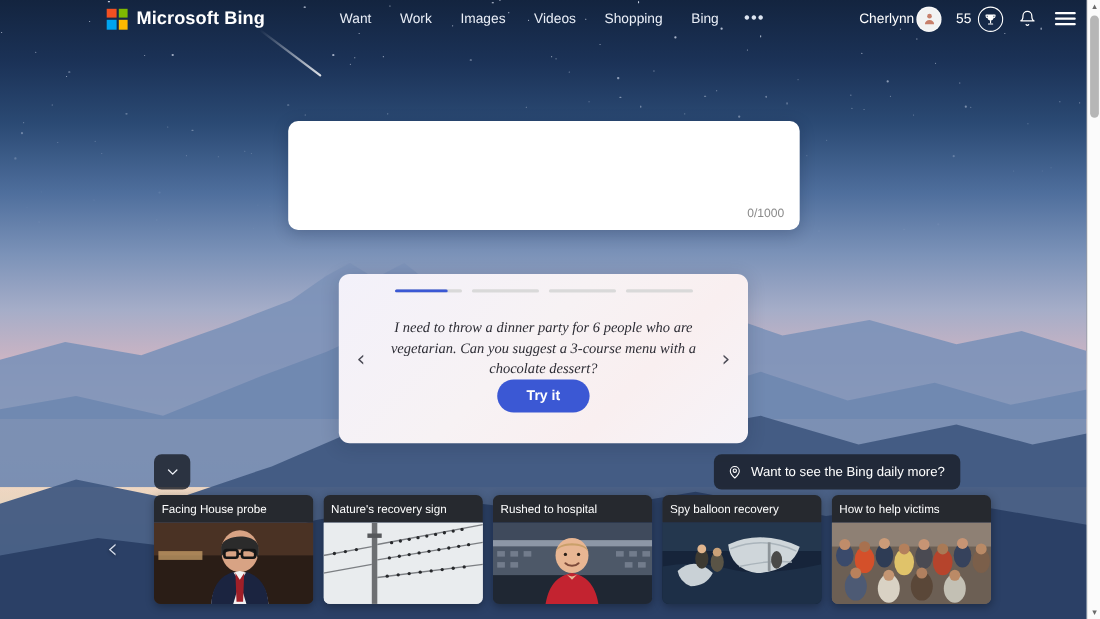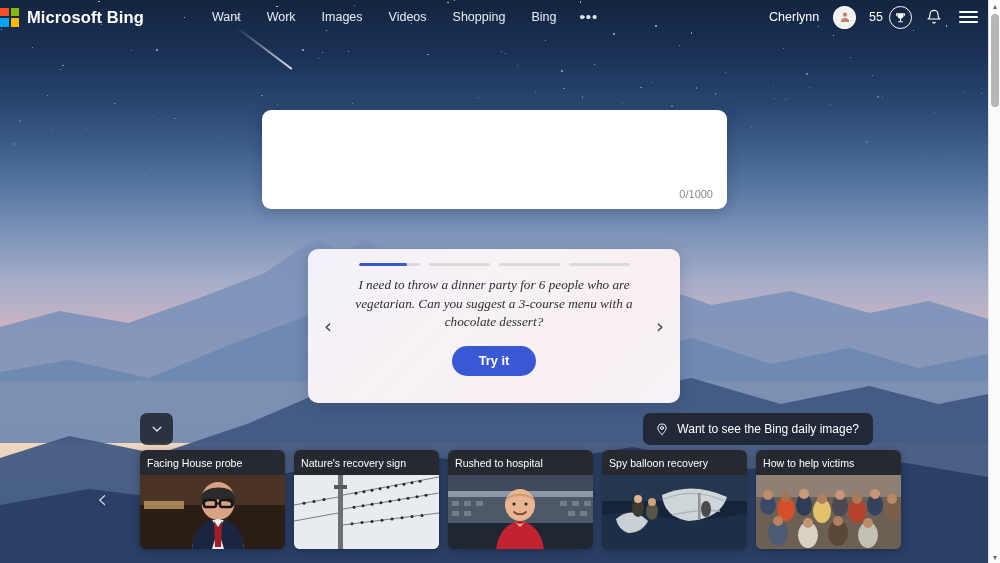--- a/index.html
+++ b/index.html
@@ -49,34 +49,34 @@
   #m-mid  { bottom:120px; height:175px; }
   #m-near { bottom:0;     height:255px; }
   #m-fore { bottom:0;     height:130px; }
 
   
   #header {
     position:absolute; top:0; left:0; right:12px; height:34px;
     display:flex; align-items:center; z-index:20;
     color:#fff;
   }
-  #brand { display:flex; align-items:center; gap:8px; cursor:pointer; }
+  #brand { display:flex; align-items:center; gap:8px; margin-left:97px; cursor:pointer; }
   #ms-logo { width:19px; height:19px; display:grid; grid-template-columns:1fr 1fr; grid-template-rows:1fr 1fr; gap:2px; }
   #ms-logo i { display:block; }
   #brand-name { font-size:16.5px; font-weight:600; letter-spacing:.1px; color:#fff; white-space:nowrap; }
 
   #nav { display:flex; align-items:center; gap:0; margin-left:55px; }
   .nav-item {
     font-size:12.5px; color:#e9eef7; padding:4px 13px; cursor:pointer;
     white-space:nowrap; border-radius:4px;
   }
   #nav-more { font-size:15px; letter-spacing:1px; padding:0 10px; color:#dde5f1; cursor:pointer; line-height:10px; }
 
   #header-right { margin-left:auto; display:flex; align-items:center; gap:0; padding-right:10px; }
-  #user-name { font-size:12.5px; color:#fff; margin-right:14px; white-space:nowrap; cursor:pointer; }
+  #user-name { font-size:12.5px; color:#fff; margin-right:2px; white-space:nowrap; cursor:pointer; }
   #avatar {
     width:23px; height:23px; border-radius:50%; background:#f2f2f2;
     display:flex; align-items:center; justify-content:center; cursor:pointer;
     border:1px solid rgba(255,255,255,.6);
   }
   #rewards { display:flex; align-items:center; gap:6px; margin-left:13px; cursor:pointer; }
   #rewards-count { font-size:12.5px; color:#fff; }
   #rewards-badge {
     width:23px; height:23px; border-radius:50%;
     border:1.6px solid #fff; display:flex; align-items:center; justify-content:center;
@@ -108,25 +108,25 @@
     position:absolute; left:308px; top:249px; width:372px; height:154px;
     border-radius:10px; z-index:14; overflow:hidden;
     background:linear-gradient(135deg,#f3f1fa 0%,#f7f2f4 45%,#f9eff0 70%,#f6f3f8 100%);
     box-shadow:0 3px 16px rgba(15,25,50,.18);
     display:flex; flex-direction:column; align-items:center;
   }
   #segments { display:flex; gap:9px; margin-top:14px; }
   .seg { width:61px; height:3.4px; border-radius:3px; background:#d9d9d9; overflow:hidden; cursor:pointer; }
   .seg .fill { height:100%; border-radius:3px; }
   #promo-text {
-    margin-top:10px; width:280px; text-align:center;
+    margin-top:23px; width:280px; text-align:center;
     font-family:"Liberation Serif", serif; font-style:italic;
     font-size:13.2px; line-height:18.5px; color:#2d2d35;
   }
-  #promo-actions { display:flex; gap:20px; margin-top:14px; align-items:flex-start; }
+  #promo-actions { display:flex; gap:20px; align-items:flex-start; }
   #try-btn {
     background:#3b58d4; color:#fff; border:0; border-radius:20px;
     padding:0 27px; height:30px; font-size:12.8px; font-weight:700; cursor:pointer;
     font-family:"Liberation Sans", sans-serif;
   }
   #learn-btn {
     background:#fff; color:#2a3f8f; border:1.3px solid #9aa8de; border-radius:20px;
     padding:0 19px; height:30px; font-size:12.8px; cursor:pointer;
     font-family:"Liberation Sans", sans-serif;
   }
@@ -444,21 +444,21 @@
   <svg width="14" height="14" viewBox="0 0 24 24" fill="none" stroke="#eceff5" stroke-width="2.1" stroke-linecap="round" stroke-linejoin="round">
     <path d="M5.5 9 12 15.5 18.5 9"></path>
   </svg>
 </div>
 
 <div id="daily-pill">
   <svg width="14" height="14" viewBox="0 0 24 24" fill="none" stroke="#fff" stroke-width="1.7" stroke-linecap="round" stroke-linejoin="round">
     <path d="M12 21.5s7-6.1 7-11a7 7 0 1 0-14 0c0 4.9 7 11 7 11z"></path>
     <circle cx="12" cy="10.2" r="2.6"></circle>
   </svg>
-  <span>Want to see the Bing daily image?</span>
+  <span>Want to see the Bing daily more?</span>
 </div>
 
 <div id="carousel">
   <div class="car-arrow" id="car-prev">‹</div>
   <div class="car-arrow" id="car-next">›</div>
 
   <div id="cards">
 
     <div class="news-card">
       <div class="news-title">Facing House probe</div>

